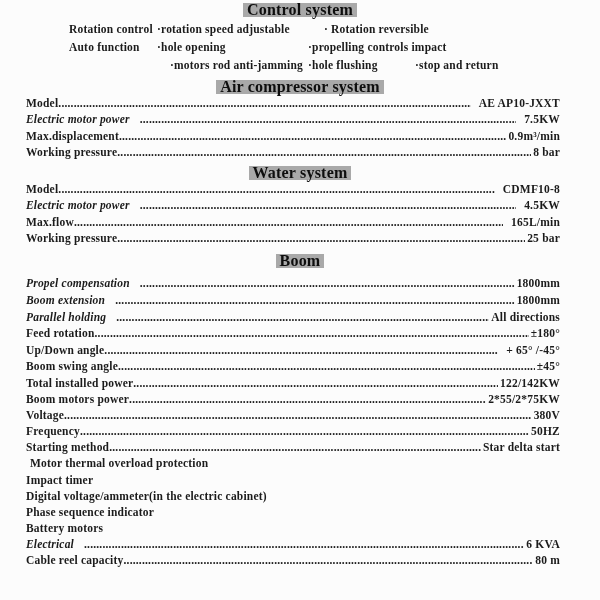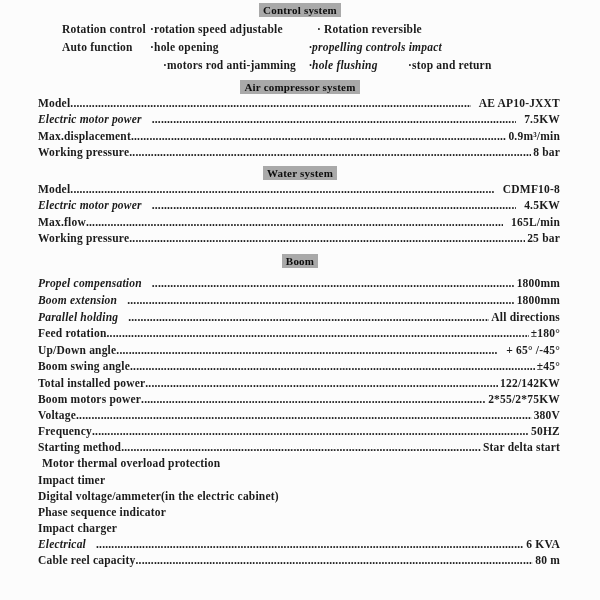--- a/index.html
+++ b/index.html
@@ -14,38 +14,38 @@
     padding-top: 3px;
   }
   .sheet { width: 100%; height: 100%; }
 
   
   .section-header-wrap { text-align: center; height: 15px; line-height: 15px; }
   .section-header {
     display: inline-block;
     background: #a9a9a9;
     color: #0e0e0e;
-    font-size: 11px;
+    font-size: 16px;
     line-height: 14px;
     padding: 0 4px;
   }
 
   
-  .ctrl-rows { margin: 2px 0 0 5px; }
+  .ctrl-rows { margin: 2px 0 0 12px; }
   .ctrl-row { position: relative; height: 18px; line-height: 18px; }
   .ctrl-cell { position: absolute; top: 0; white-space: nowrap; }
   .p1 { left: 57px; }
   .p2 { left: 145px; }
   .p3 { left: 312px; }
   .p2b { left: 158px; }
-  .p3b { left: 304px; font-style: italic; }
+  .p3b { left: 296px; }
   .p4 { left: 403px; }
 
   
-  .spec-block { margin-left: 38px; margin-right: 40px; }
+  .spec-block { margin-left: 26px; margin-right: 40px; }
   .spec-row { display: flex; align-items: baseline; height: 16.3px; line-height: 16.3px; }
   .spec-label { flex: none; white-space: nowrap; }
   .dot-leader { flex: 1 1 auto; overflow: hidden; white-space: nowrap; }
   .dot-leader::after {
     content: "......................................................................................................................................................................................................................................................";
   }
   .spec-value { flex: none; white-space: nowrap; padding-left: 2px; }
   .no-value .dot-leader::after { content: ""; }
   .gap { padding-right: 10px; font-style: italic; }
   .vpad { padding-left: 8px; }
@@ -209,21 +209,21 @@
     </div>
     <div class="spec-row no-value">
       <span class="spec-label">Digital voltage/ammeter(in the electric cabinet)</span>
         <span class="dot-leader"></span>
     </div>
     <div class="spec-row no-value">
       <span class="spec-label">Phase sequence indicator</span>
         <span class="dot-leader"></span>
     </div>
     <div class="spec-row no-value">
-      <span class="spec-label">Impact charger</span>
+      <span class="spec-label">Battery motors</span>
         <span class="dot-leader"></span>
     </div>
     <div class="spec-row">
       <span class="spec-label gap">Electrical</span>
         <span class="dot-leader"></span>
         <span class="spec-value">6 KVA</span>
     </div>
     <div class="spec-row">
       <span class="spec-label">Cable reel capacity</span>
         <span class="dot-leader"></span>

